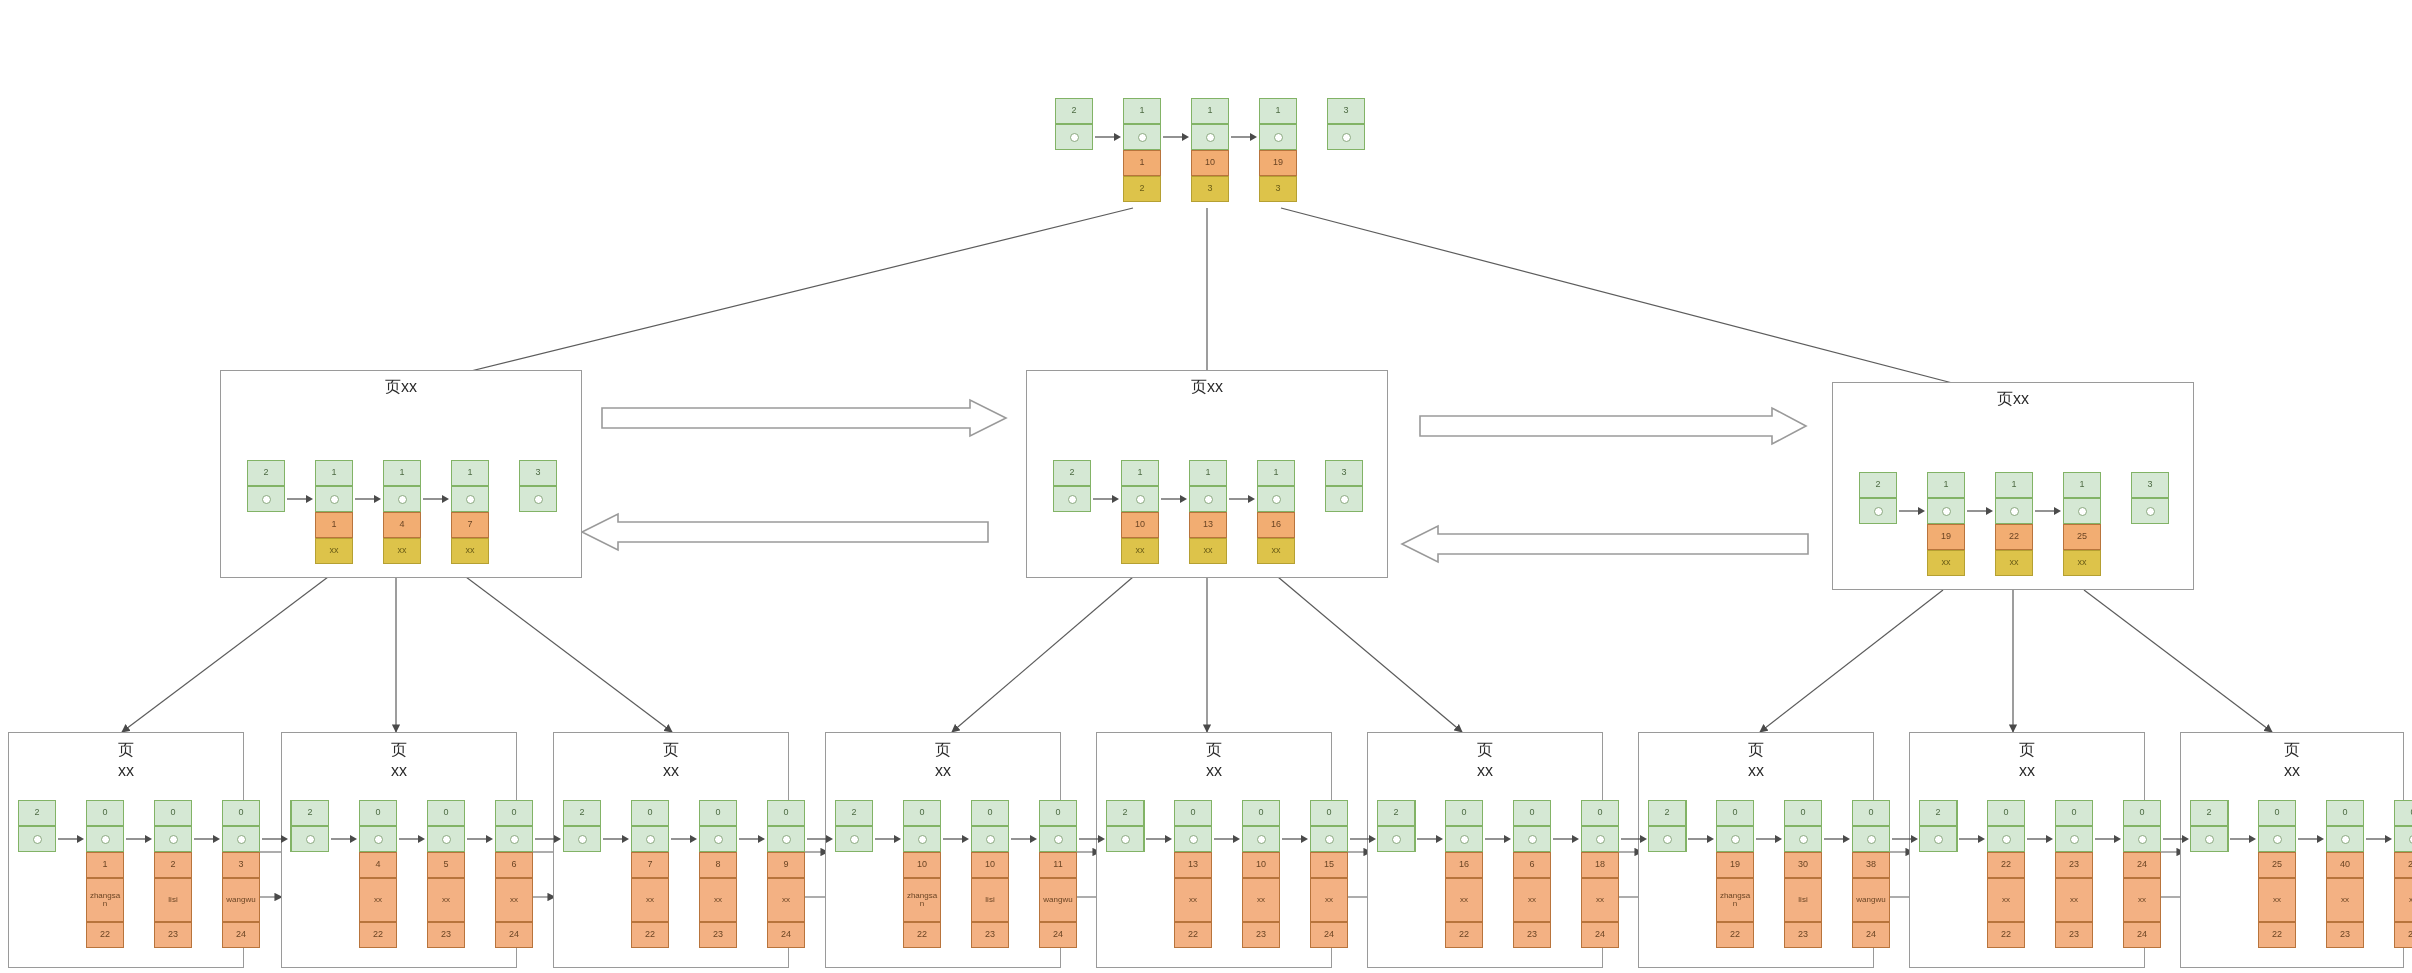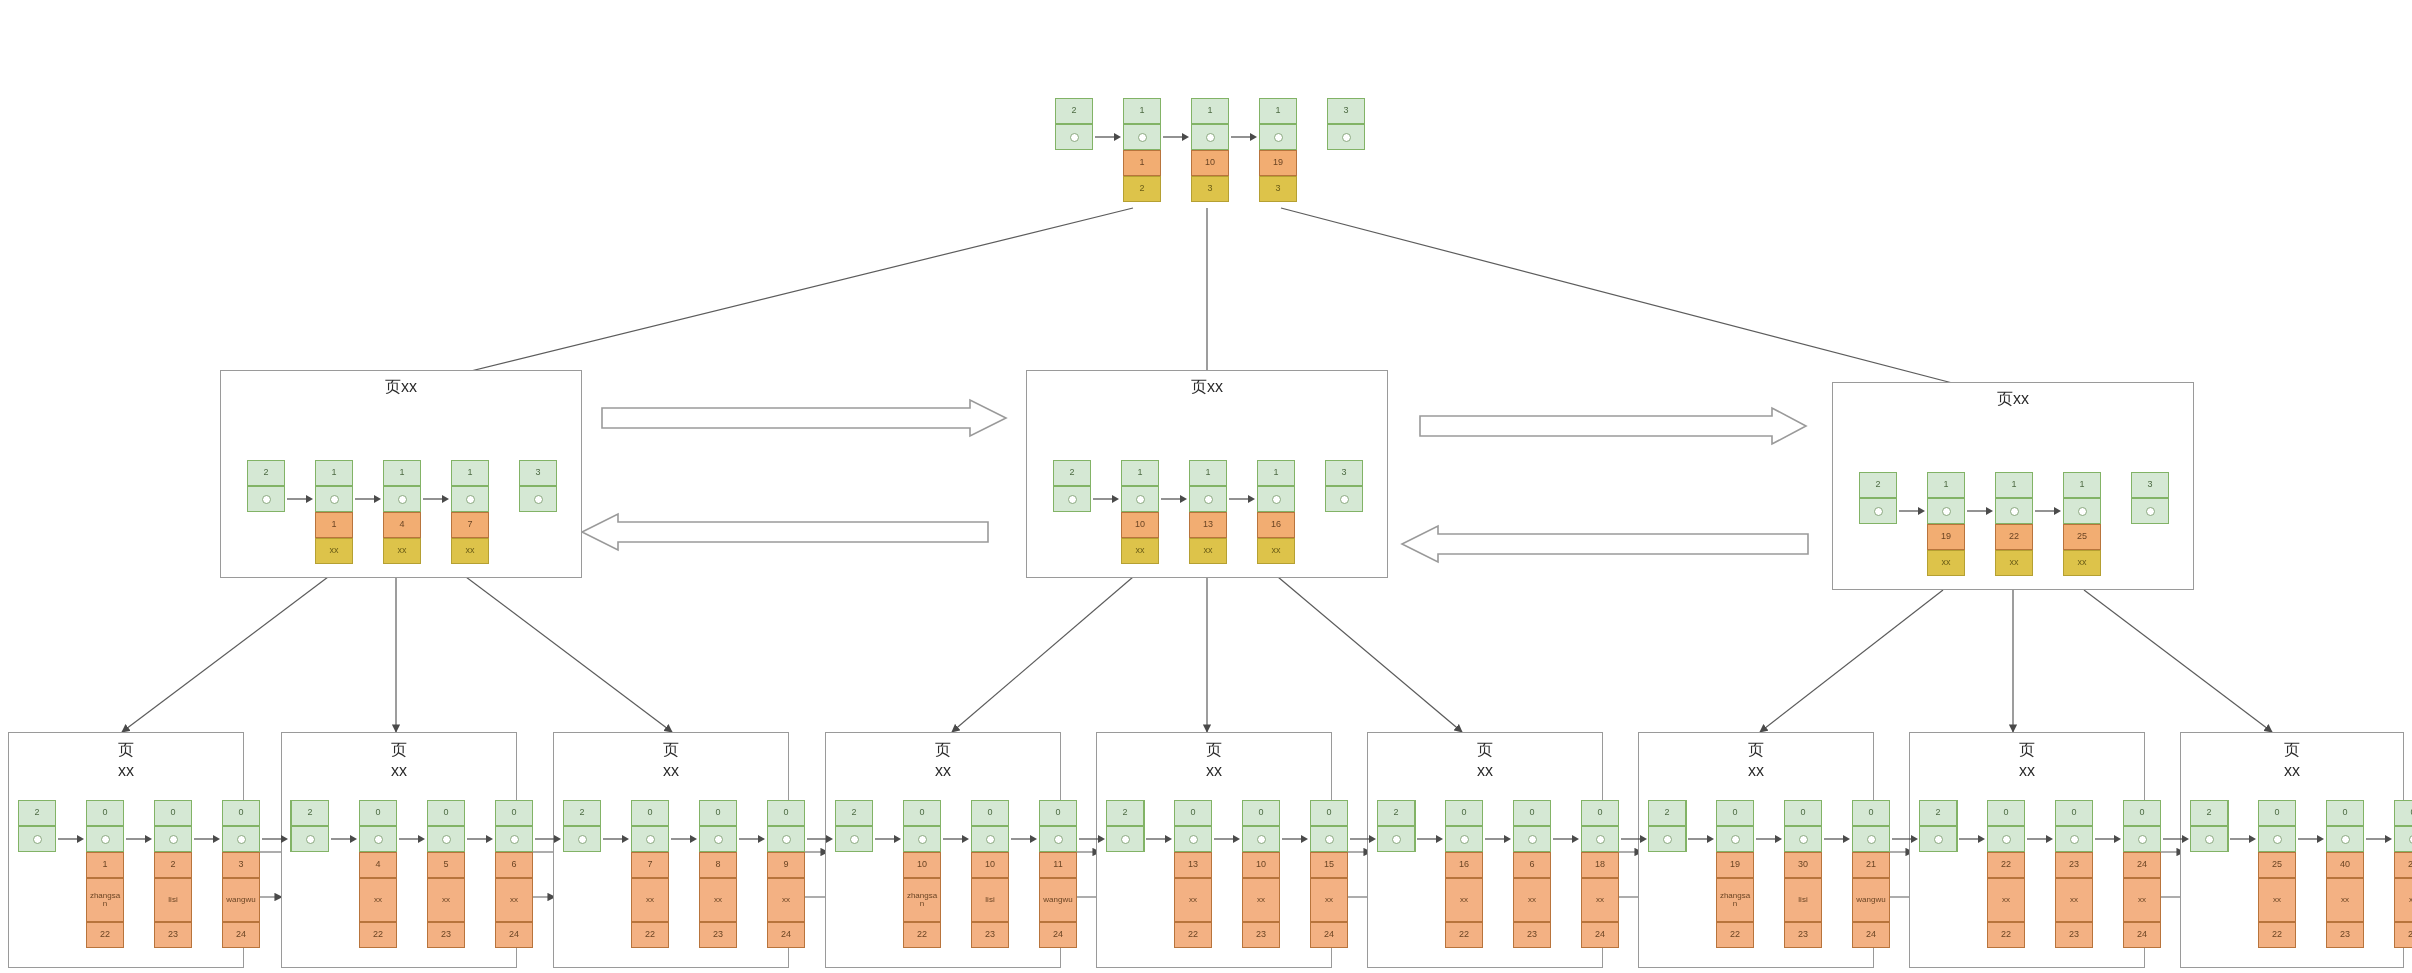--- a/index.html
+++ b/index.html
@@ -759,21 +759,21 @@
         </div>
         <div class="cell orange-lite" style="height: 26px; width: 38px;">30</div>
         <div class="cell orange-lite name-cell" style="height: 44px; width: 38px;">lisi</div>
         <div class="cell orange-lite" style="height: 26px; width: 38px;">23</div>
       </div>
       <div class="slot" style="left: 1852px; top: 800px; width: 38px;">
         <div class="cell green" style="height: 26px; width: 38px;">0</div>
         <div class="cell ptr" style="height: 26px; width: 38px;">
           <span class="dot"></span>
         </div>
-        <div class="cell orange-lite" style="height: 26px; width: 38px;">21</div>
+        <div class="cell orange-lite" style="height: 26px; width: 38px;">38</div>
         <div class="cell orange-lite name-cell" style="height: 44px; width: 38px;">wangwu</div>
         <div class="cell orange-lite" style="height: 26px; width: 38px;">24</div>
       </div>
       <div class="slot" style="left: 1920px; top: 800px; width: 38px;">
         <div class="cell green" style="height: 26px; width: 38px;">3</div>
         <div class="cell ptr" style="height: 26px; width: 38px;">
           <span class="dot"></span>
         </div>
       </div>
       <svg viewBox="0 0 26 10" style="position: absolute; left: 1688px; top: 834px; width: 26px; height: 10px;">

